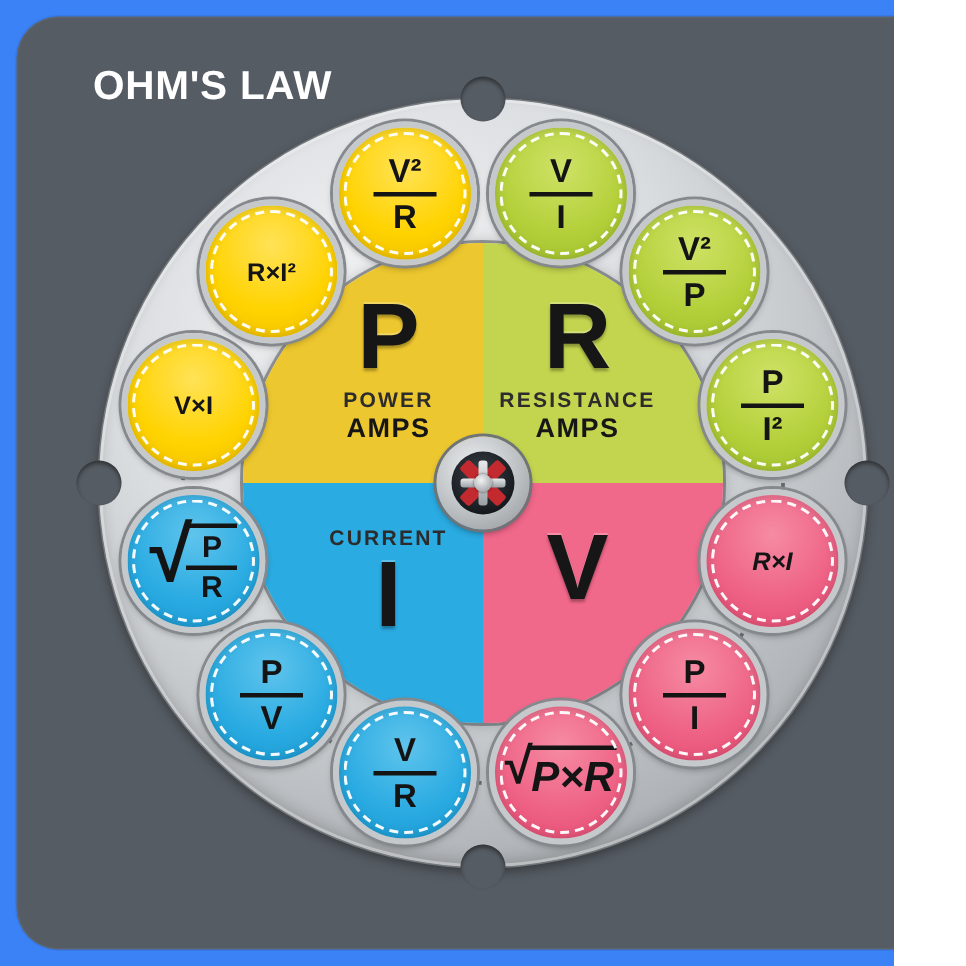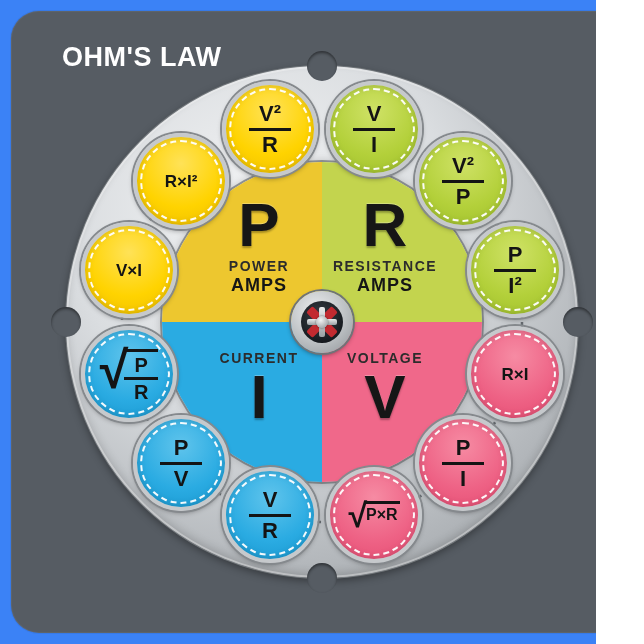--- a/index.html
+++ b/index.html
@@ -74,22 +74,22 @@
   .badge.pink   { background: radial-gradient(circle at 50% 30%, #f68ba3, #ee6285 58%, #e44a70); }
 
   .ftext { font-weight:800; color:#141414; font-size:17px; line-height:1; }
   .frac { display:flex; flex-direction:column; align-items:center; font-weight:800; color:#141414; }
   .frac .num { font-size:22px; line-height:1.05; min-width:42px; text-align:center;
                padding:0 6px 2px; border-bottom:3.5px solid #141414; }
   .frac .den { font-size:22px; line-height:1.05; padding-top:2px; }
 
   .sqrt1 { display:flex; align-items:flex-start; font-weight:800; color:#141414; }
   .sqrt1 .radical  { font-size:34px; line-height:30px; }
-  .sqrt1 .radicand { font-size:16px; border-top:3px solid #141414; padding:2px 2px 0;
-                     margin-left:-3px; margin-top:1px; }
+  .sqrt1 .radicand { font-size:28px; border-top:3px solid #141414; padding:2px 2px 0;
+                     margin-left:-3px; margin-top:1px;font-style:italic; }
 
   .sqrt2 { display:flex; align-items:flex-start; font-weight:800; color:#141414; }
   .sqrt2 .radical { font-size:52px; line-height:50px; margin-right:-4px; }
   .sqrt2 .frac { border-top:3.5px solid #141414; padding-top:3px; margin-top:4px; }
   .sqrt2 .frac .num { font-size:20px; min-width:34px; padding:0 4px 1px; border-bottom:3px solid #141414; }
   .sqrt2 .frac .den { font-size:20px; }
 </style>
 </head>
 <body>
 
@@ -126,21 +126,20 @@
       <div class="lbl-sub">RESISTANCE</div>
       <div class="lbl-main">AMPS</div>
     </div>
 
     <div class="qt qt-current">
       <div class="lbl-sub">CURRENT</div>
       <div class="big-letter">I</div>
     </div>
 
     <div class="qt qt-voltage">
-      <div class="lbl-sub">VOLTAGE</div>
       <div class="big-letter">V</div>
     </div>
   </div>
 
   <div class="hub">
     <div class="hub-core"></div>
     <div class="hub-bar x1"></div>
     <div class="hub-bar x2"></div>
     <div class="hub-cross cv"></div>
     <div class="hub-cross ch"></div>
@@ -168,21 +167,21 @@
     </div>
   </div>
 
   <div class="badge green" style="left:467px; top:222px;">
     <div class="frac">
       <div class="num">P</div>
       <div class="den">I²</div>
     </div>
   </div>
 
-  <div class="badge pink" style="left:467px; top:326px;">
+  <div class="badge pink" style="left:467px; top:326px;font-style:italic;">
     <div class="ftext">R×I</div>
   </div>
 
   <div class="badge pink" style="left:415px; top:415px;">
     <div class="frac">
       <div class="num">P</div>
       <div class="den">I</div>
     </div>
   </div>
 

